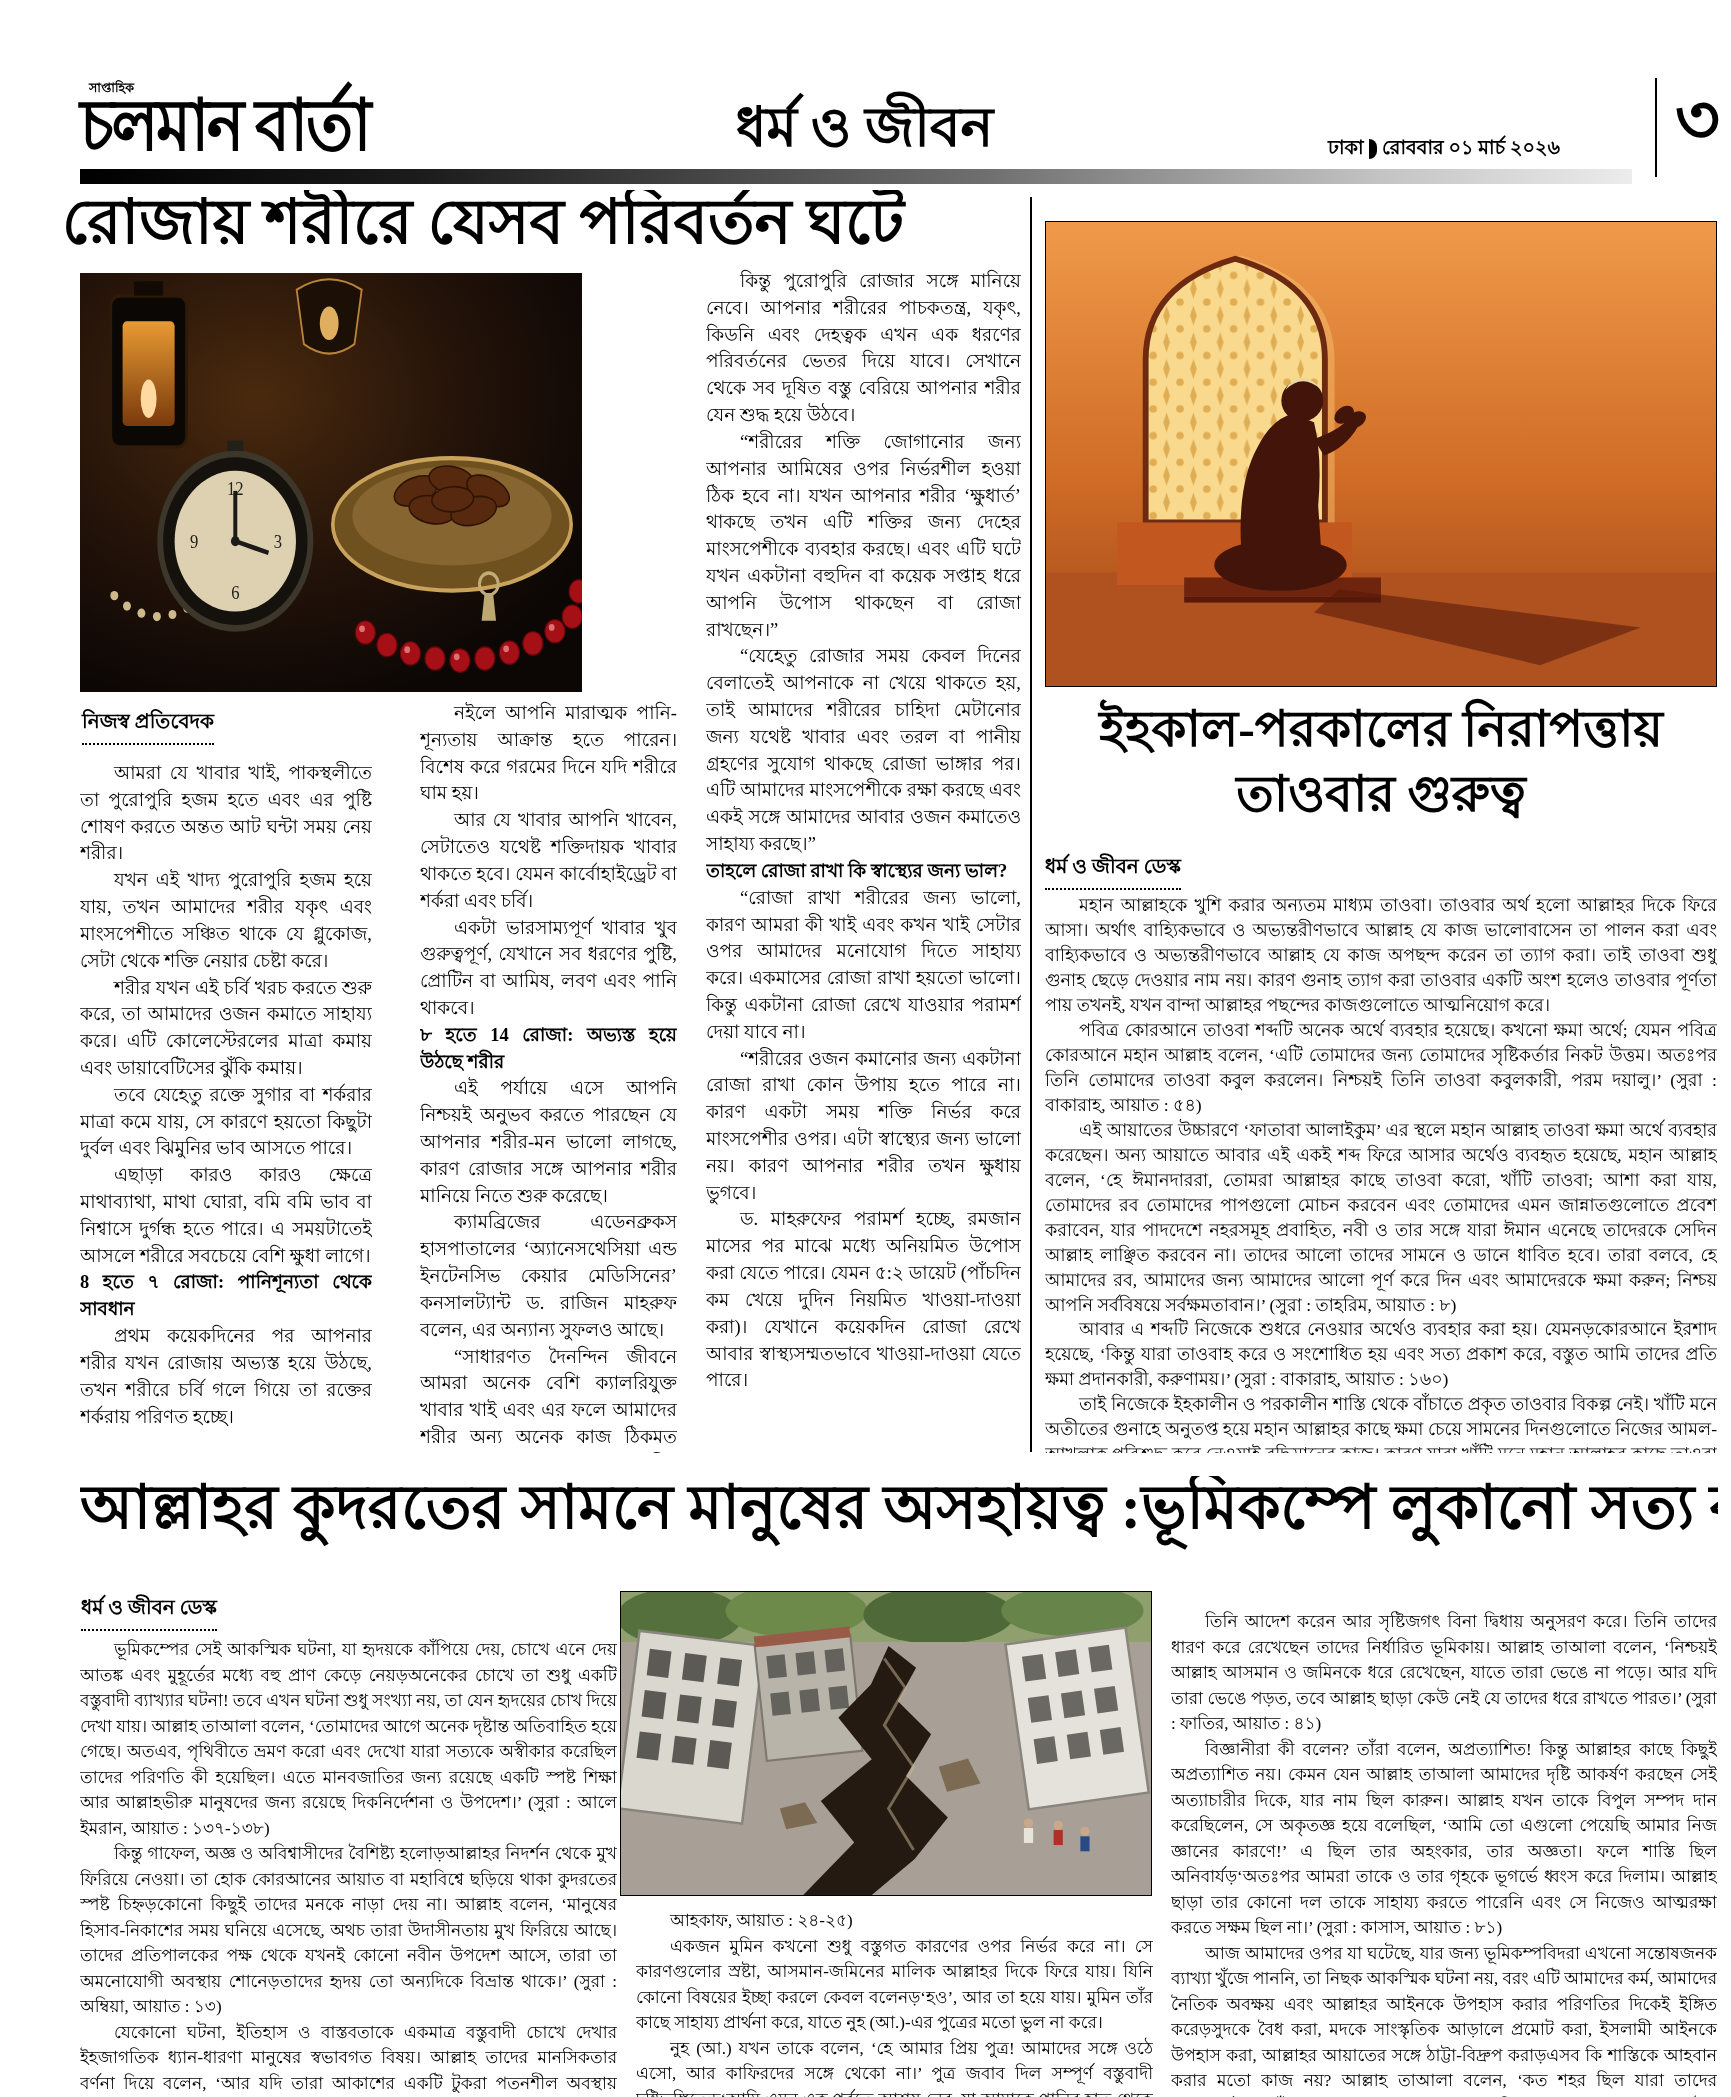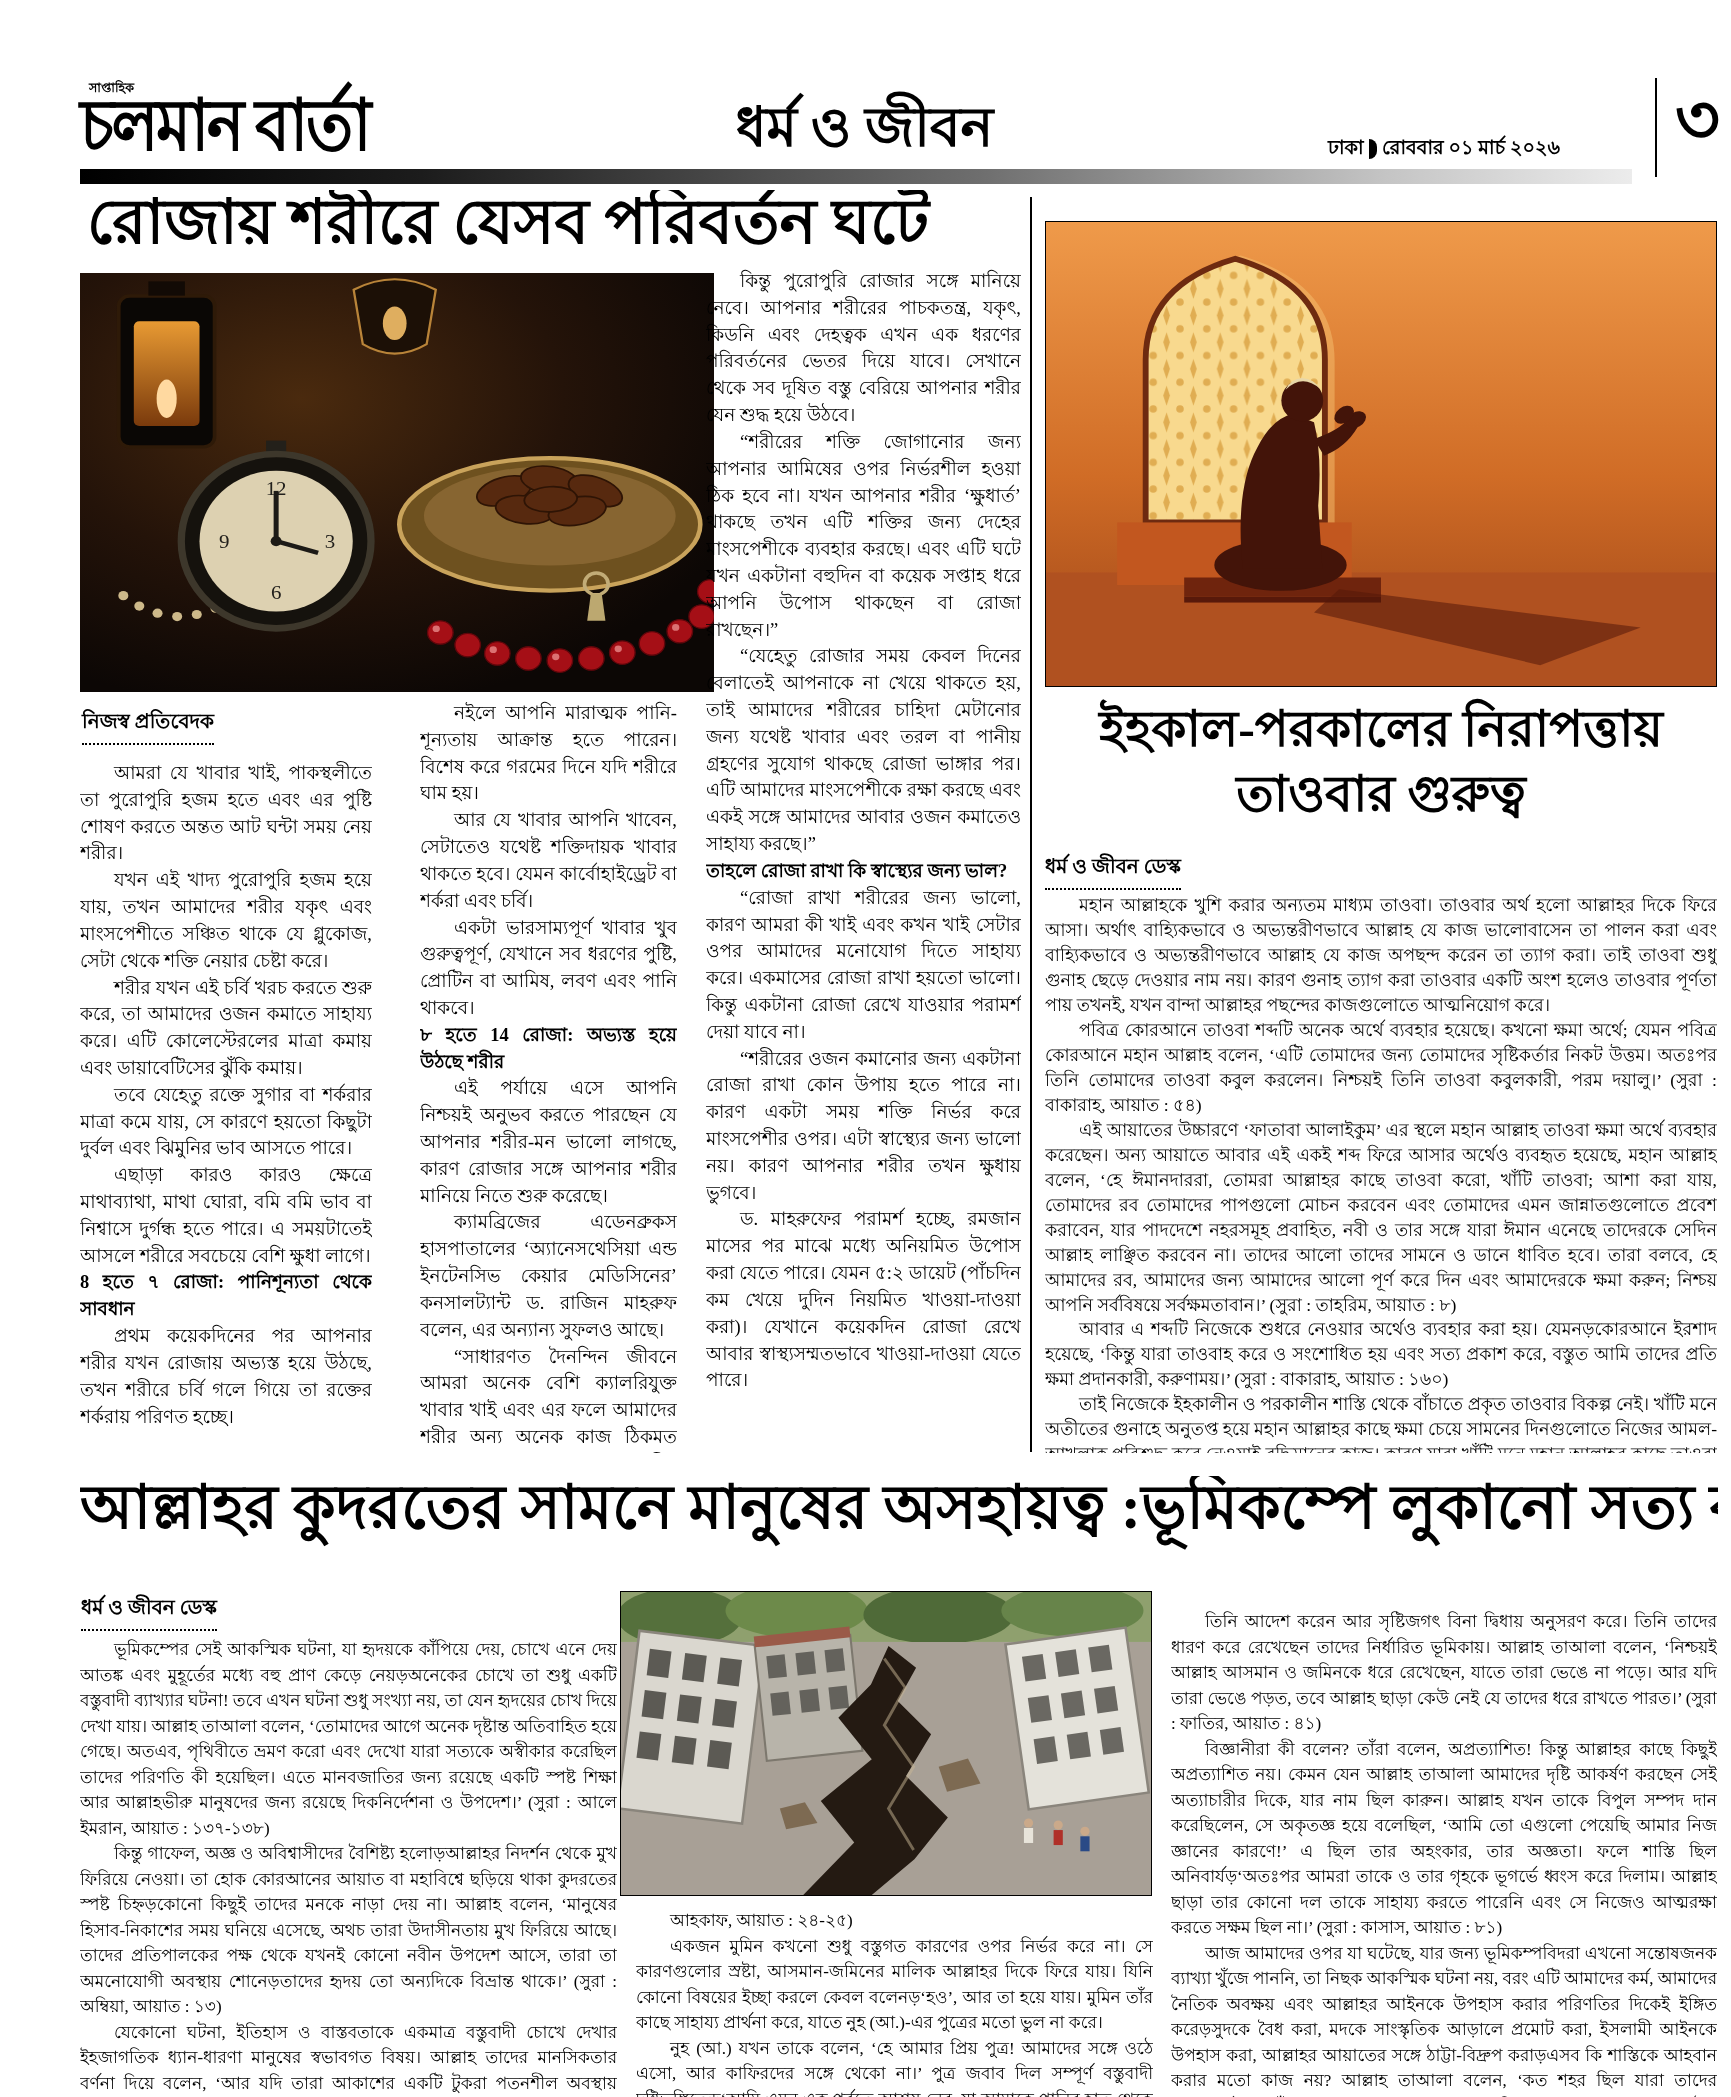--- a/index.html
+++ b/index.html
@@ -21,22 +21,22 @@
         background:linear-gradient(90deg,#000 0%,#1c1c1c 22%,#6e6e6e 58%,#c4c4c4 84%,#ececec 100%);}
   
   .headline{font-weight:900;line-height:1.05;white-space:nowrap;overflow:hidden;}
   .byline-wrap{position:absolute;}
   .byline{font-size:20px;font-weight:700;border-bottom:2.9px dotted #000;padding-bottom:4.2px;
         display:inline-block;white-space:nowrap;}
   .body-col{position:absolute;font-size:18.5px;line-height:1.45;text-align:justify;overflow:hidden;}
   .para{margin:0;text-indent:34px;}
   .subhead{margin:0;font-weight:700;text-indent:0;}
   
-  .a1-headline{position:absolute;left:87px;top:190px;width:947px;height:82px;font-size:62px;}
-  .a1-photo{position:absolute;left:80px;top:273px;width:634px;height:419px;}
+  .a1-headline{position:absolute;left:62px;top:190px;width:947px;height:82px;font-size:62px;}
+  .a1-photo{position:absolute;left:80px;top:273px;width:502px;height:419px;}
   .a1-col1{left:80px;top:760px;width:292px;height:692px;}
   .a1-col2{left:420px;top:700px;width:257px;height:753px;}
   .a1-col3{left:706px;top:268px;width:315px;height:1175px;}
   .col-divider{position:absolute;left:1030px;top:197px;width:1.7px;height:1255px;background:#000;}
   
   .a2-photo{position:absolute;left:1045px;top:221px;width:672px;height:466px;border:1.7px solid #000;box-sizing:border-box;}
   .a2-headline{position:absolute;left:1045px;top:697px;width:672px;text-align:center;
         font-size:50px;font-weight:900;line-height:1.3;}
   .a2-body{left:1045px;top:893px;width:672px;height:560px;font-size:17.6px;line-height:1.42;}
   

